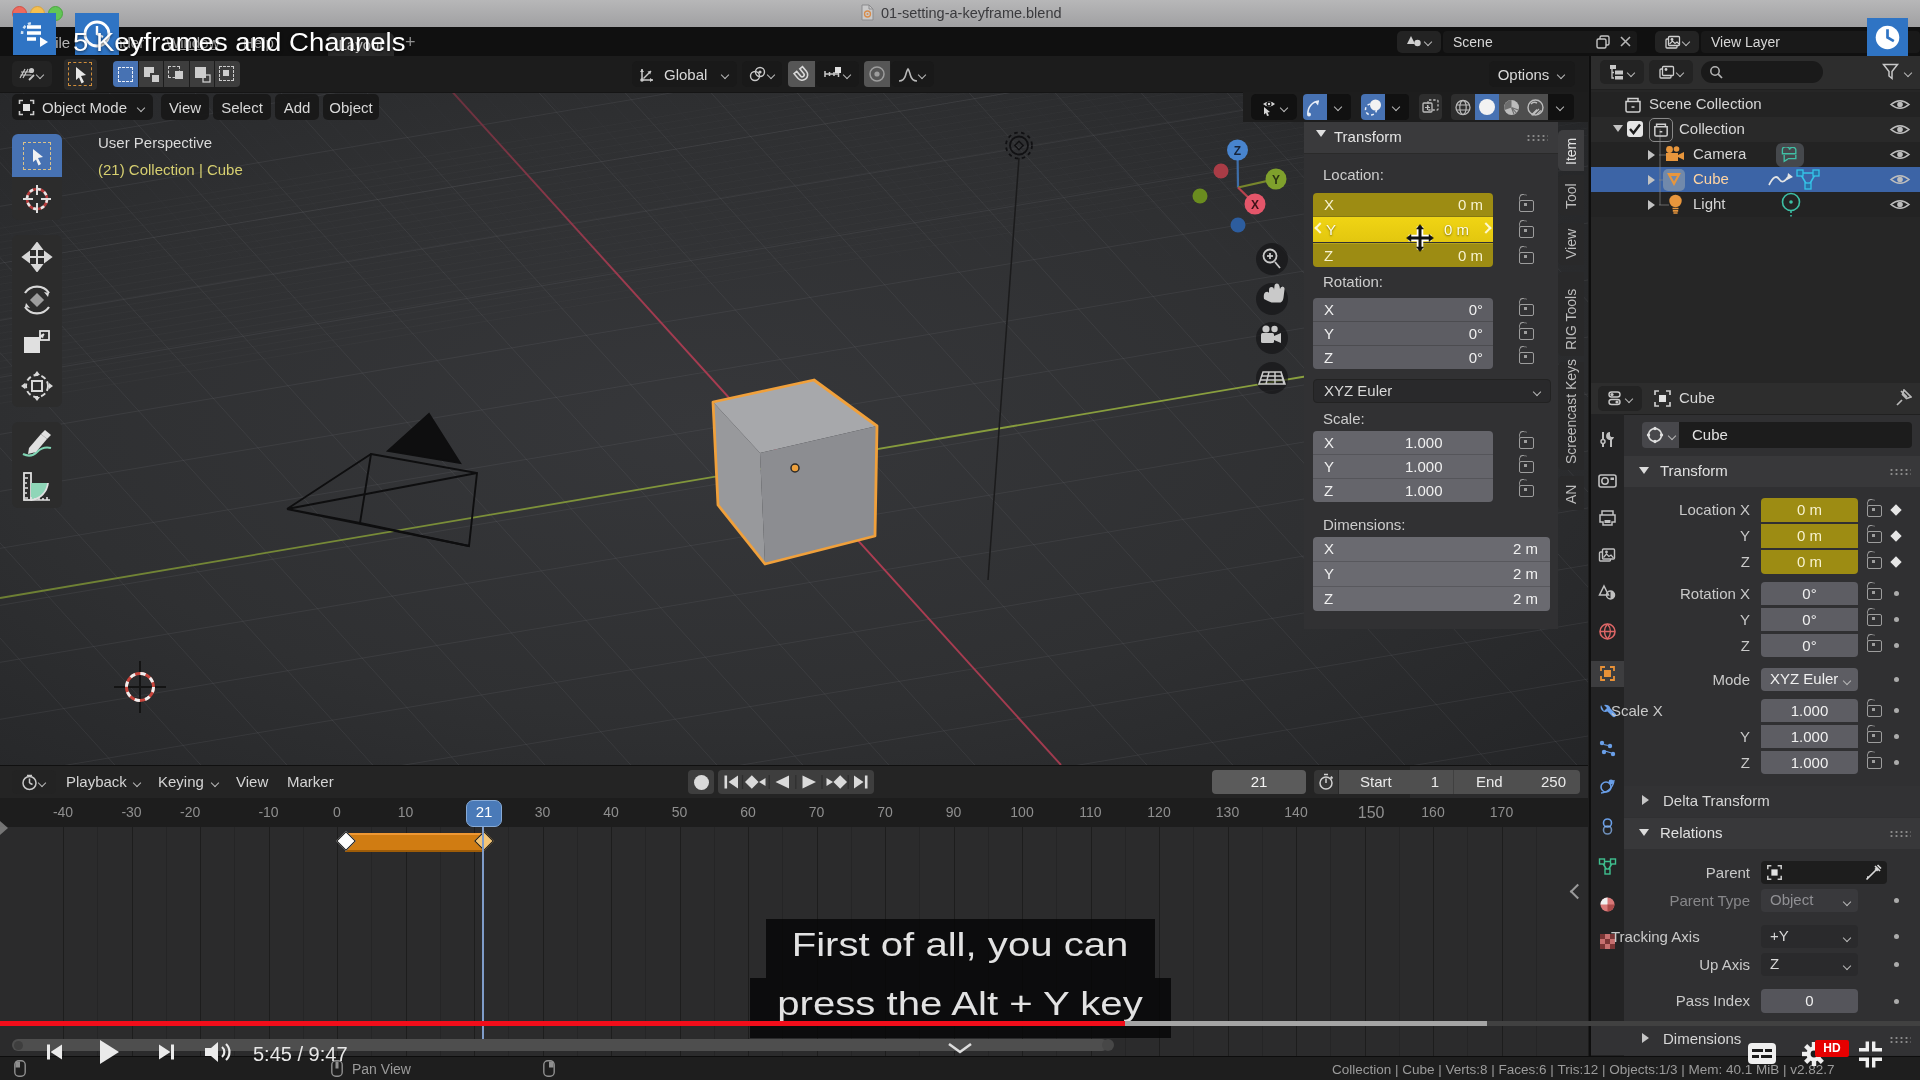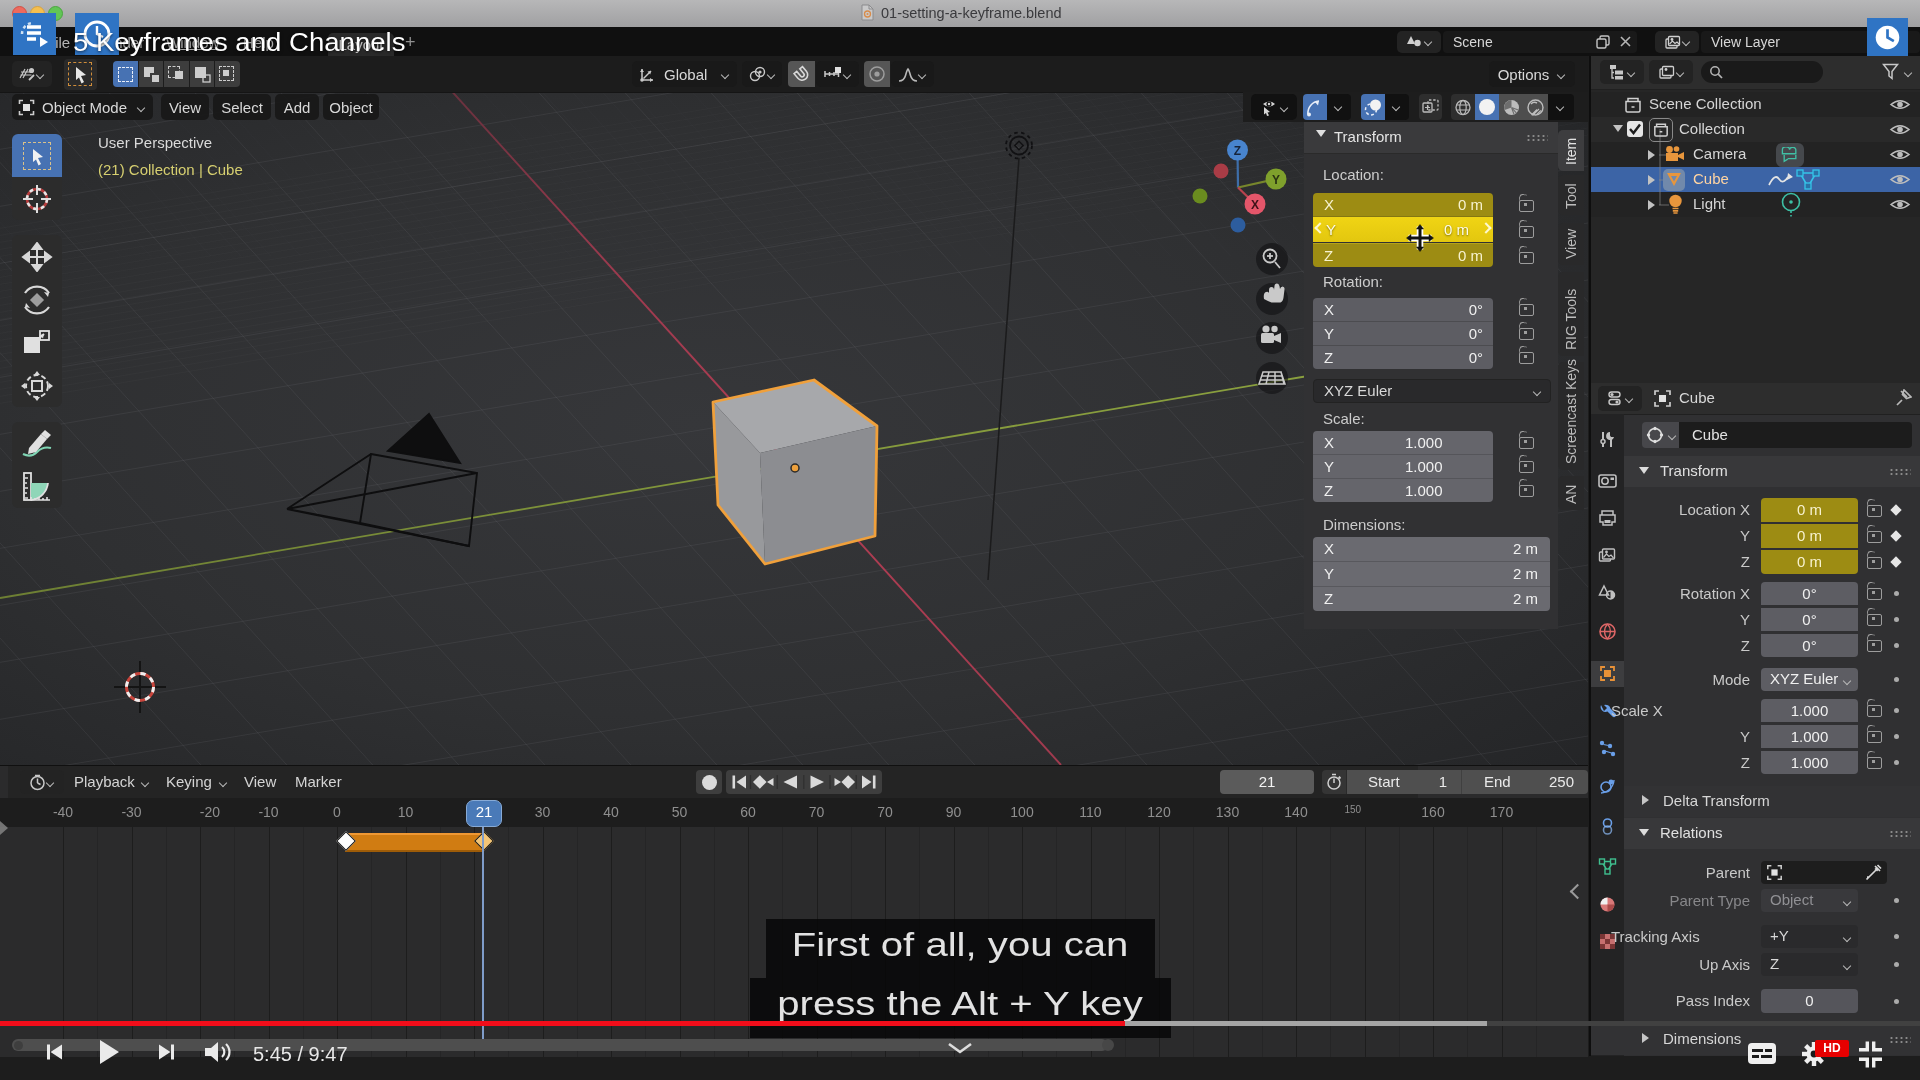--- a/index.html
+++ b/index.html
@@ -622,21 +622,21 @@
       </div>
       <div class="ab" style="left:0;top:240px;width:26px;height:108px;background:#29292a;border-radius:5px 0 0 5px;">
         <span style="position:absolute;left:5px;top:102px;transform:rotate(-90deg);transform-origin:0 0;font-size:14px;white-space:nowrap;color:#bdbdbd;">Screencast Keys</span>
       </div>
       <div class="ab" style="left:0;top:354px;width:26px;height:34px;background:#29292a;border-radius:5px 0 0 5px;">
         <span style="position:absolute;left:5px;top:28px;transform:rotate(-90deg);transform-origin:0 0;font-size:14px;white-space:nowrap;color:#bdbdbd;">AN</span>
       </div>
     </div>
 
 <div class="ab" id="timeline" style="left:0;top:765px;width:1588px;height:291px;background:#2b2b2c;border-top:1px solid #101010;">
- <div class="ab" id="tlhead" style="left:8px;top:0;width:1384px;height:32px;background:#242424;border-bottom:1px solid #1a1a1a;padding-left:26px;">
+ <div class="ab" id="tlhead" style="left:0;top:0;width:1384px;height:32px;background:#242424;border-bottom:1px solid #1a1a1a;padding-left:26px;">
   <div class="pill" style="left:12px;top:4px;width:44px;height:24px;background:#232323;">
    <svg width="17" height="17" viewBox="0 0 17 17">
             <circle cx="8.5" cy="9" r="6.5" stroke="#c8c8c8" stroke-width="1.5" fill="none"></circle>
             <path d="M8.5 9 L8.5 4.5 M8.5 9 L11.5 10.5 M6 1.5 l5 0" stroke="#c8c8c8" stroke-width="1.5"></path>
           </svg>
    <span class="chev"></span>
         </div>
   <span class="ab" style="left:66px;top:7px;font-size:15px;color:#d4d4d4;">Playback</span>
         <span class="chev" style="position:absolute;left:133px;top:12px;"></span>
   <span class="ab" style="left:158px;top:7px;font-size:15px;color:#d4d4d4;">Keying</span>
@@ -677,37 +677,37 @@
           <span class="ab" style="right:14px;top:3px;font-size:15px;color:#eaeaea;">1</span>
         </div>
   <div class="ab" style="left:1454px;top:4px;width:126px;height:24px;background:#4f4f4f;border-radius:0 4px 4px 0;">
    <span class="ab" style="left:22px;top:3px;font-size:15px;color:#eaeaea;">End</span>
           <span class="ab" style="right:14px;top:3px;font-size:15px;color:#eaeaea;">250</span>
         </div>
  </div>
  <div class="ab" id="ruler" style="left:0;top:32px;width:1588px;height:29px;background:#1d1d1d;">
         <span class="ab" style="left:43px;top:6px;width:40px;text-align:center;font-size:14px;color:#8f8f8f;">-40</span>
         <span class="ab" style="left:111.5px;top:6px;width:40px;text-align:center;font-size:14px;color:#8f8f8f;">-30</span>
-        <span class="ab" style="left:180px;top:6px;width:40px;text-align:right;font-size:14px;color:#8f8f8f;">-20</span>
+        <span class="ab" style="left:180px;top:6px;width:40px;text-align:left;font-size:14px;color:#8f8f8f;">-20</span>
         <span class="ab" style="left:248.5px;top:6px;width:40px;text-align:center;font-size:14px;color:#8f8f8f;">-10</span>
         <span class="ab" style="left:317px;top:6px;width:40px;text-align:center;font-size:14px;color:#8f8f8f;">0</span>
         <span class="ab" style="left:385.5px;top:6px;width:40px;text-align:center;font-size:14px;color:#8f8f8f;">10</span>
         <span class="ab" style="left:522.5px;top:6px;width:40px;text-align:center;font-size:14px;color:#8f8f8f;">30</span>
         <span class="ab" style="left:591px;top:6px;width:40px;text-align:center;font-size:14px;color:#8f8f8f;">40</span>
         <span class="ab" style="left:659.5px;top:6px;width:40px;text-align:center;font-size:14px;color:#8f8f8f;">50</span>
         <span class="ab" style="left:728px;top:6px;width:40px;text-align:center;font-size:14px;color:#8f8f8f;">60</span>
         <span class="ab" style="left:796.5px;top:6px;width:40px;text-align:center;font-size:14px;color:#8f8f8f;">70</span>
         <span class="ab" style="left:865px;top:6px;width:40px;text-align:center;font-size:14px;color:#8f8f8f;">70</span>
         <span class="ab" style="left:933.5px;top:6px;width:40px;text-align:center;font-size:14px;color:#8f8f8f;">90</span>
         <span class="ab" style="left:1002px;top:6px;width:40px;text-align:center;font-size:14px;color:#8f8f8f;">100</span>
         <span class="ab" style="left:1070.5px;top:6px;width:40px;text-align:center;font-size:14px;color:#8f8f8f;">110</span>
         <span class="ab" style="left:1139px;top:6px;width:40px;text-align:center;font-size:14px;color:#8f8f8f;">120</span>
         <span class="ab" style="left:1207.5px;top:6px;width:40px;text-align:center;font-size:14px;color:#8f8f8f;">130</span>
         <span class="ab" style="left:1276px;top:6px;width:40px;text-align:center;font-size:14px;color:#8f8f8f;">140</span>
-        <span class="ab" style="left:1344.5px;top:6px;width:40px;text-align:left;font-size:10px;color:#8f8f8f;">150</span>
+        <span class="ab" style="left:1344.5px;top:6px;width:40px;text-align:right;font-size:16px;color:#8f8f8f;">150</span>
         <span class="ab" style="left:1413px;top:6px;width:40px;text-align:center;font-size:14px;color:#8f8f8f;">160</span>
         <span class="ab" style="left:1481.5px;top:6px;width:40px;text-align:center;font-size:14px;color:#8f8f8f;">170</span>
       </div>
  <div class="ab" id="tracks" style="left:0;top:61px;width:1588px;height:230px;background:#2b2b2c;">
         <div class="ab" style="left:63px;top:0;width:1px;height:230px;background:rgba(0,0,0,0.32);"></div>
         <div class="ab" style="left:97.25px;top:0;width:1px;height:230px;background:rgba(0,0,0,0.13);"></div>
         <div class="ab" style="left:131.5px;top:0;width:1px;height:230px;background:rgba(0,0,0,0.32);"></div>
         <div class="ab" style="left:165.75px;top:0;width:1px;height:230px;background:rgba(0,0,0,0.13);"></div>
         <div class="ab" style="left:200px;top:0;width:1px;height:230px;background:rgba(0,0,0,0.32);"></div>
         <div class="ab" style="left:234.25px;top:0;width:1px;height:230px;background:rgba(0,0,0,0.13);"></div>
@@ -756,20 +756,36 @@
  <div class="ab" style="left:477px;top:68px;width:12px;height:12px;background:#f3c577;border:1.6px solid #161616;transform:rotate(45deg);"></div>
 
  <div class="ab" style="left:481.5px;top:61px;width:2.5px;height:212px;background:#7f9cc9;"></div>
  <div class="ab" style="left:466px;top:34px;width:34px;height:25px;background:#4a7ab8;border:1.5px solid #87aad6;border-radius:7px;text-align:center;line-height:22px;font-size:15px;color:#fff;">21</div>
  <div class="ab" style="left:0px;top:55px;width:0;height:0;border-top:7px solid transparent;border-bottom:7px solid transparent;border-left:8px solid #8a8a8a;opacity:0.8;"></div>
  <span class="ab" style="left:1572px;top:120px;width:9px;height:9px;border-left:2px solid #9a9a9a;border-bottom:2px solid #9a9a9a;transform:rotate(45deg);"></span>
 
  <div class="ab" style="left:12px;top:273px;width:1096px;height:12px;background:#4e4e4e;border-radius:6px;"></div>
       <div class="ab" style="left:14px;top:274.5px;width:9px;height:9px;border-radius:50%;background:#3e3e3e;"></div>
 </div>
+<div class="ab" id="statusbar" style="left:0;top:1056px;width:1920px;height:24px;background:#1e1e1e;border-top:1px solid #0d0d0d;color:#9b9b9b;font-size:14px;">
+ <svg class="ab" style="left:14px;top:3px;" width="12" height="17" viewBox="0 0 12 17">
+        <rect x="0.8" y="0.8" width="10.4" height="15.4" rx="4" stroke="#8f8f8f" stroke-width="1.4" fill="none"></rect>
+        <rect x="1.5" y="1.5" width="4.5" height="6" fill="#8f8f8f"></rect>
+      </svg>
+ <svg class="ab" style="left:331px;top:3px;" width="12" height="17" viewBox="0 0 12 17">
+        <rect x="0.8" y="0.8" width="10.4" height="15.4" rx="4" stroke="#8f8f8f" stroke-width="1.4" fill="none"></rect>
+        <rect x="4.5" y="1.5" width="3" height="7" fill="#8f8f8f"></rect>
+      </svg>
+ <span class="ab" style="left:352px;top:4px;">Pan View</span>
+ <svg class="ab" style="left:543px;top:3px;" width="12" height="17" viewBox="0 0 12 17">
+        <rect x="0.8" y="0.8" width="10.4" height="15.4" rx="4" stroke="#8f8f8f" stroke-width="1.4" fill="none"></rect>
+        <rect x="6" y="1.5" width="4.5" height="6" fill="#8f8f8f"></rect>
+      </svg>
+ <span class="ab" style="left:1332px;top:5px;font-size:13.5px;white-space:nowrap;">Collection | Cube | Verts:8 | Faces:6 | Tris:12 | Objects:1/3 | Mem: 40.1 MiB | v2.82.7</span>
+</div>
 
 <div class="ab" id="outliner" style="left:1589px;top:56px;width:331px;height:327px;background:#262626;border-left:2px solid #0e0e0e;">
  <div class="ab" style="left:0;top:0;width:331px;height:33px;background:#2d2d2d;border-bottom:1px solid #202020;">
   <div class="pill" style="left:9px;top:4px;width:44px;height:24px;background:#232323;">
    <svg width="18" height="16" viewBox="0 0 18 16">
             <rect x="1" y="1" width="6" height="4" fill="#c8c8c8"></rect>
             <rect x="6" y="6.5" width="8" height="4" fill="#c8c8c8"></rect>
             <rect x="6" y="12" width="8" height="3.5" fill="#c8c8c8"></rect>
             <path d="M3 5 l0 9 l2 0 M3 8.5 l2 0" stroke="#c8c8c8" stroke-width="1.3" fill="none"></path>
           </svg>

